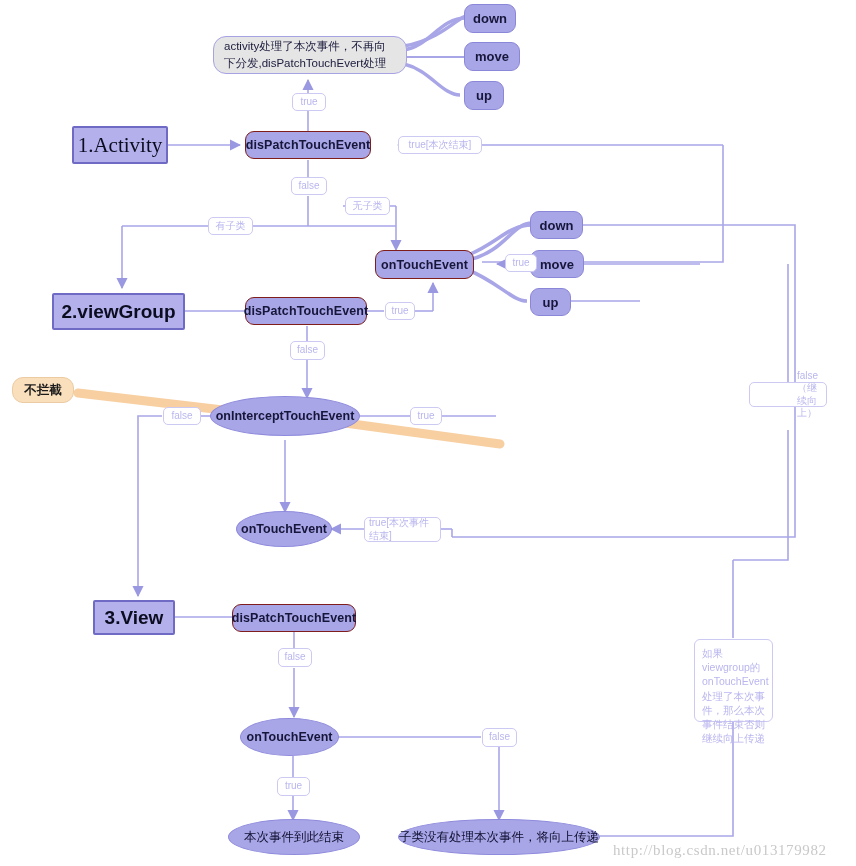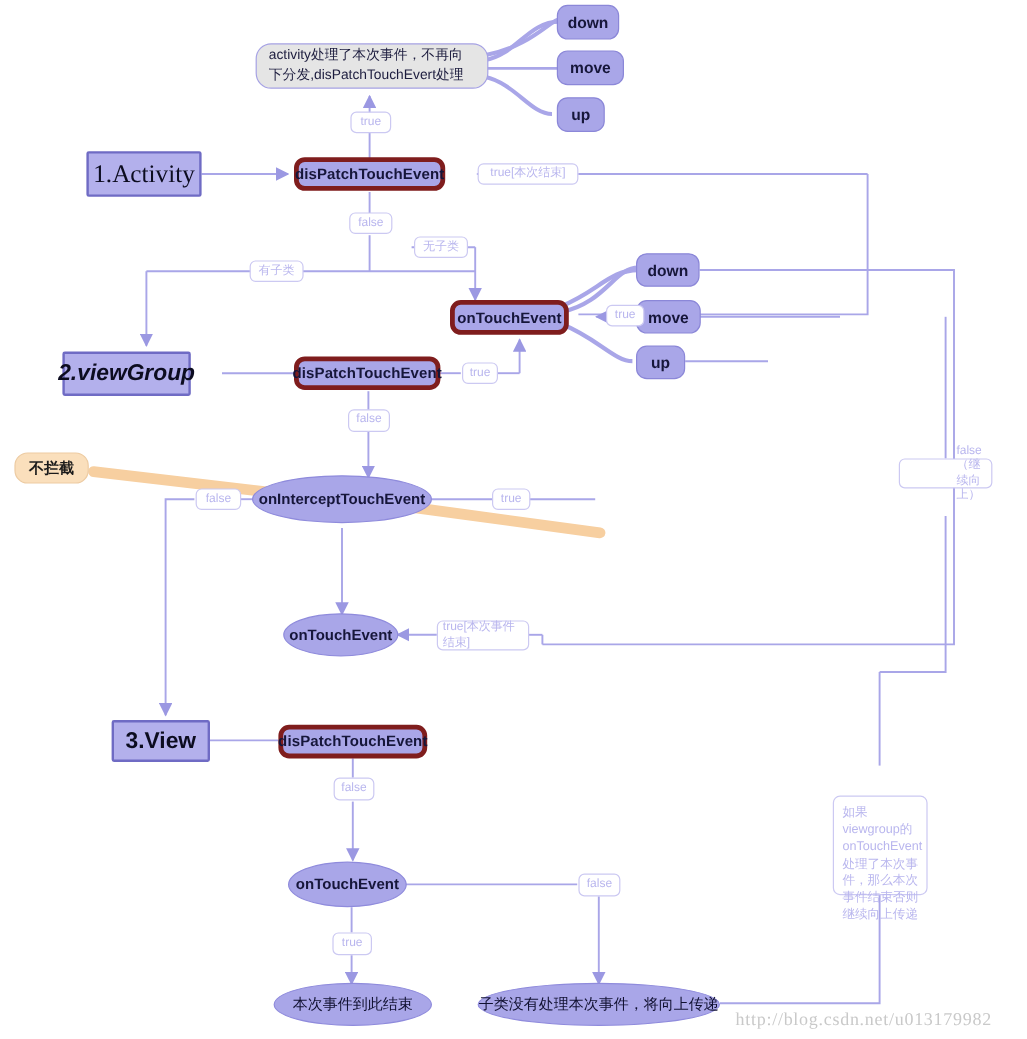--- a/index.html
+++ b/index.html
@@ -29,21 +29,21 @@
     display: flex;
     align-items: center;
     justify-content: center;
     text-align: center;
     color: #1a1a2e;
   }
 
   
   .proc {
     background: #a9a6e8;
-    border: 4px solid #7f1d1d;
+    border: 1px solid #7f1d1d;
     border-radius: 9px;
     font-size: 12.5px;
     font-weight: bold;
     letter-spacing: .1px;
     color: #16163a;
   }
 
   
   .chip {
     background: #a9a6e8;
@@ -141,21 +141,20 @@
     position: absolute;
     box-sizing: border-box;
     background: #ffffff;
     border: 1px solid #ccc9f2;
     border-radius: 6px;
     color: #b9b6ee;
     font-size: 10.5px;
     line-height: 1.35;
     padding: 6px 7px;
     text-align: left;
-    margin-top: 24px;
   }
 
   .watermark {
     position: absolute;
     color: #c9c9c9;
     font-family: "Liberation Serif", serif;
     font-size: 15px;
     letter-spacing: .6px;
     white-space: nowrap;
   }
@@ -260,21 +259,21 @@
   <div class="node plate serif" style="left:72px; top:126px; width:96px; height:38px;">1.Activity</div>
 
   <div class="node proc" style="left:245px; top:131px; width:126px; height:28px;">disPatchTouchEvent</div>
 
   <div class="node proc" style="left:375px; top:250px; width:99px; height:29px;">onTouchEvent</div>
 
   <div class="node chip" style="left:530px; top:211px; width:53px; height:28px;">down</div>
   <div class="node chip" style="left:530px; top:250px; width:54px; height:28px;">move</div>
   <div class="node chip" style="left:530px; top:288px; width:41px; height:28px;">up</div>
 
-  <div class="node plate sans" style="left:52px; top:293px; width:107px; height:37px;font-style:italic;">2.viewGroup</div>
+  <div class="node plate sans" style="left:52px; top:293px; width:133px; height:37px;">2.viewGroup</div>
 
   <div class="node proc" style="left:245px; top:297px; width:122px; height:28px;">disPatchTouchEvent</div>
 
   <div class="node note-orange small" style="left:12px; top:377px; width:62px; height:26px;">不拦截</div>
 
   <div class="node ellipse" style="left:210px; top:396px; width:150px; height:40px;">onInterceptTouchEvent</div>
 
 
   <div class="node ellipse" style="left:236px; top:511px; width:96px; height:36px;">onTouchEvent</div>
 

